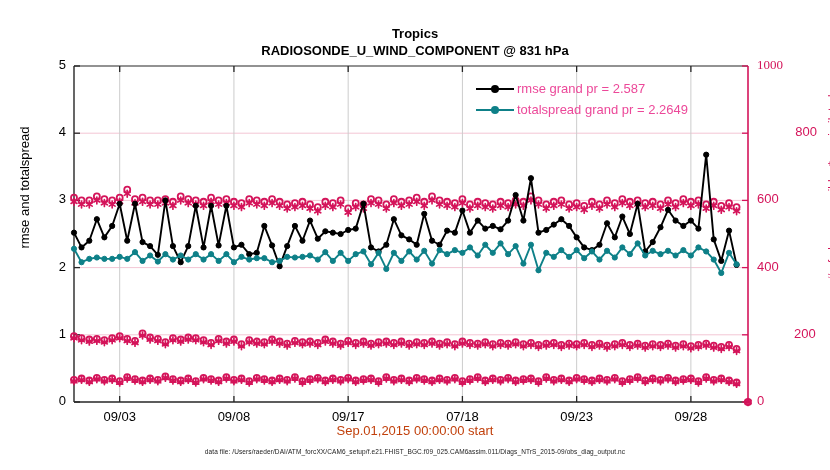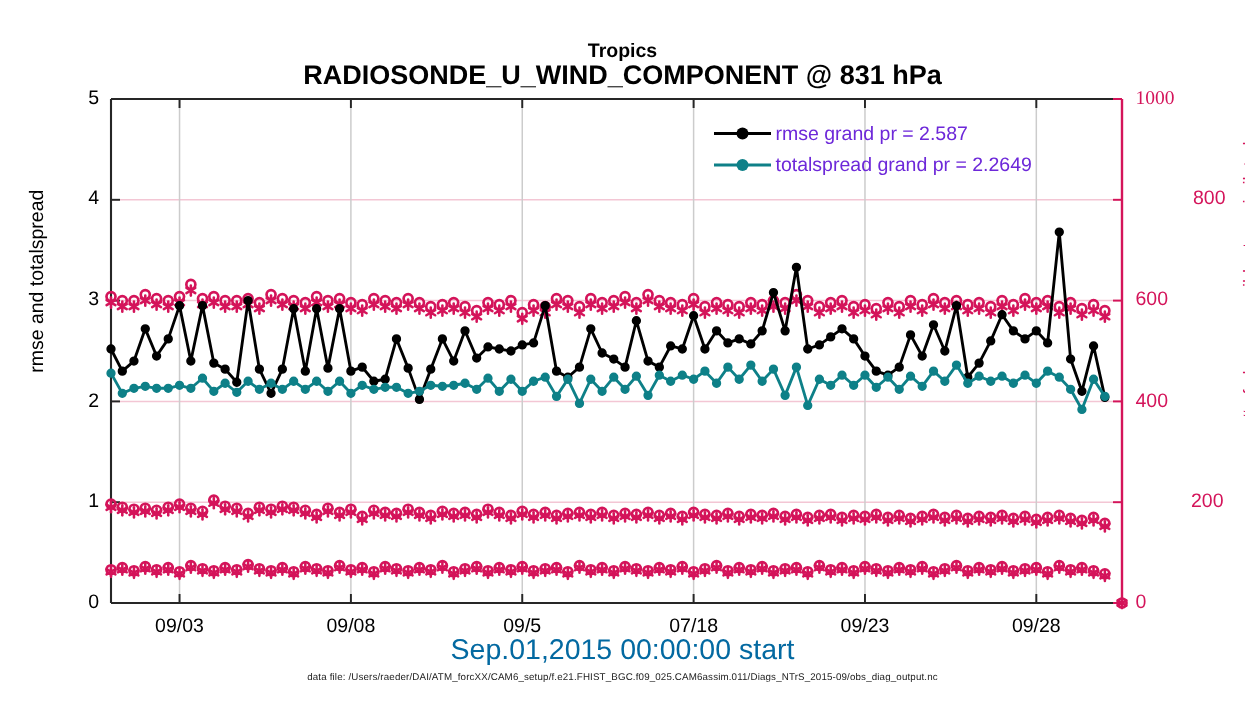--- a/index.html
+++ b/index.html
@@ -28,21 +28,21 @@
     text-align: center;
     pointer-events: none;
   }
   .title-main {
     font-size: 13px;
     font-weight: bold;
     color: #000000;
     line-height: 16px;
   }
   .title-sub {
-    font-size: 18px;
+    font-size: 13px;
     font-weight: bold;
     color: #000000;
     line-height: 17px;
   }
   .ylabel-left {
     position: absolute;
     left: -86px;
     top: 180px;
     width: 220px;
     transform: rotate(-90deg);
@@ -61,22 +61,22 @@
     text-align: center;
     font-size: 12px;
     color: #d4145a;
   }
   .xlabel {
     position: absolute;
     left: 0;
     top: 423px;
     width: 830px;
     text-align: center;
-    font-size: 19px;
-    color: #0369a1;
+    font-size: 13px;
+    color: #c2410c;
   }
   .footer {
     position: absolute;
     left: 0;
     top: 448px;
     width: 830px;
     text-align: center;
     font-size: 6.5px;
     color: #222222;
     letter-spacing: 0.1px;
@@ -124,21 +124,21 @@
     height: 2.2px;
   }
   .legend-dot {
     position: absolute;
     left: 15px; top: 3px;
     width: 8px; height: 8px;
     border-radius: 50%;
   }
   .legend-text {
     font-size: 13px;
-    color: #6d28d9;
+    color: #ec4899;
     white-space: nowrap;
   }
 </style>
 </head>
 <body>
 
 <div id="figure">
 
   <div class="title-block">
     <div class="title-main">Tropics</div>
@@ -1972,21 +1972,21 @@
       <div class="tick-label tick-left" style="left: 26px; top: 124.2px;">4</div>
       <div class="tick-label tick-left" style="left: 26px; top: 57px;">5</div>
       <div class="tick-label tick-right" style="left: 757px; top: 393px;">0</div>
       <div class="tick-label tick-right" style="left: 757px; top: 325.8px; margin-left: 37px;">200</div>
       <div class="tick-label tick-right" style="left: 757px; top: 258.6px;">400</div>
       <div class="tick-label tick-right" style="left: 757px; top: 191.4px;">600</div>
       <div class="tick-label tick-right" style="left: 757px; top: 124.2px; text-align: right;">800</div>
       <div class="tick-label tick-right" style="left: 757px; top: 57px; font-family: Liberation Serif, serif;">1000</div>
       <div class="tick-label tick-x" style="left: 84.6949px; top: 409px;">09/03</div>
       <div class="tick-label tick-x" style="left: 198.932px; top: 409px;">09/08</div>
-      <div class="tick-label tick-x" style="left: 313.169px; top: 409px;">09/5</div>
+      <div class="tick-label tick-x" style="left: 313.169px; top: 409px;">09/17</div>
       <div class="tick-label tick-x" style="left: 427.407px; top: 409px;">07/18</div>
       <div class="tick-label tick-x" style="left: 541.644px; top: 409px;">09/23</div>
       <div class="tick-label tick-x" style="left: 655.881px; top: 409px;">09/28</div>
     </div>
 
   <div class="legend-box">
     <div class="legend-row">
       <span class="legend-swatch">
         <span class="legend-line" id="lg-line-0" style="background: rgb(0, 0, 0);"></span>
         <span class="legend-dot" id="lg-dot-0" style="background: rgb(0, 0, 0);"></span>

